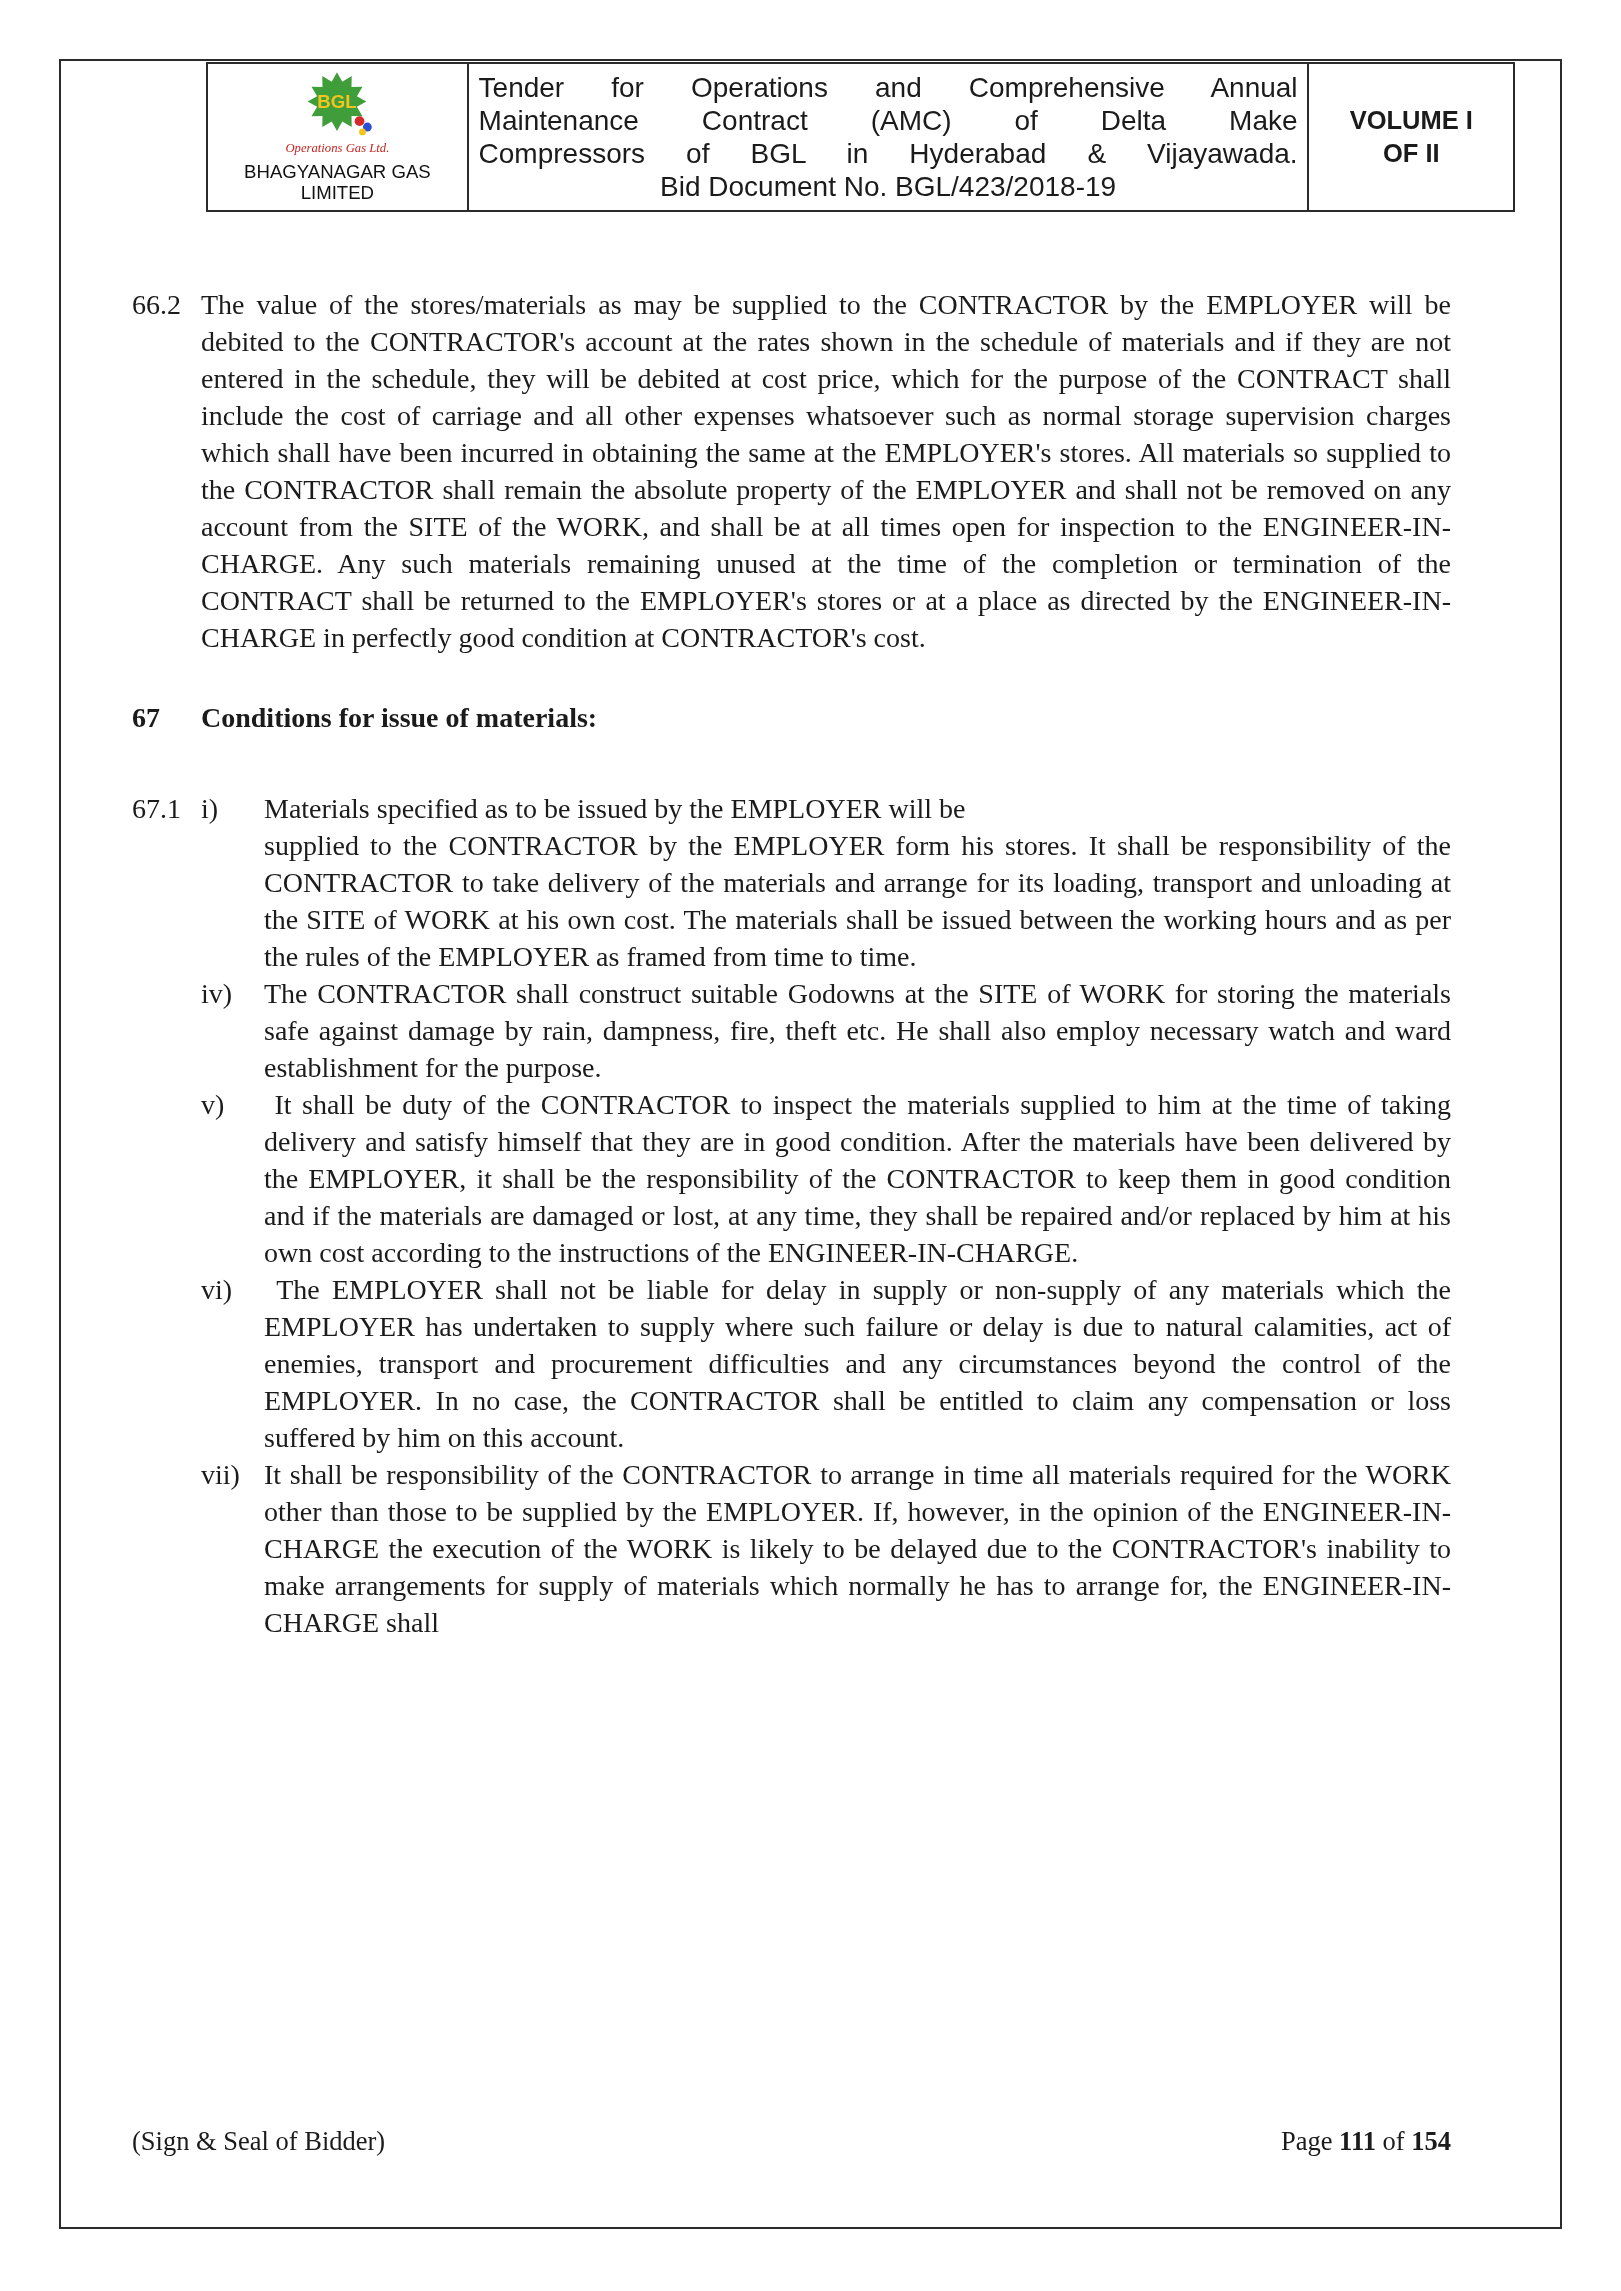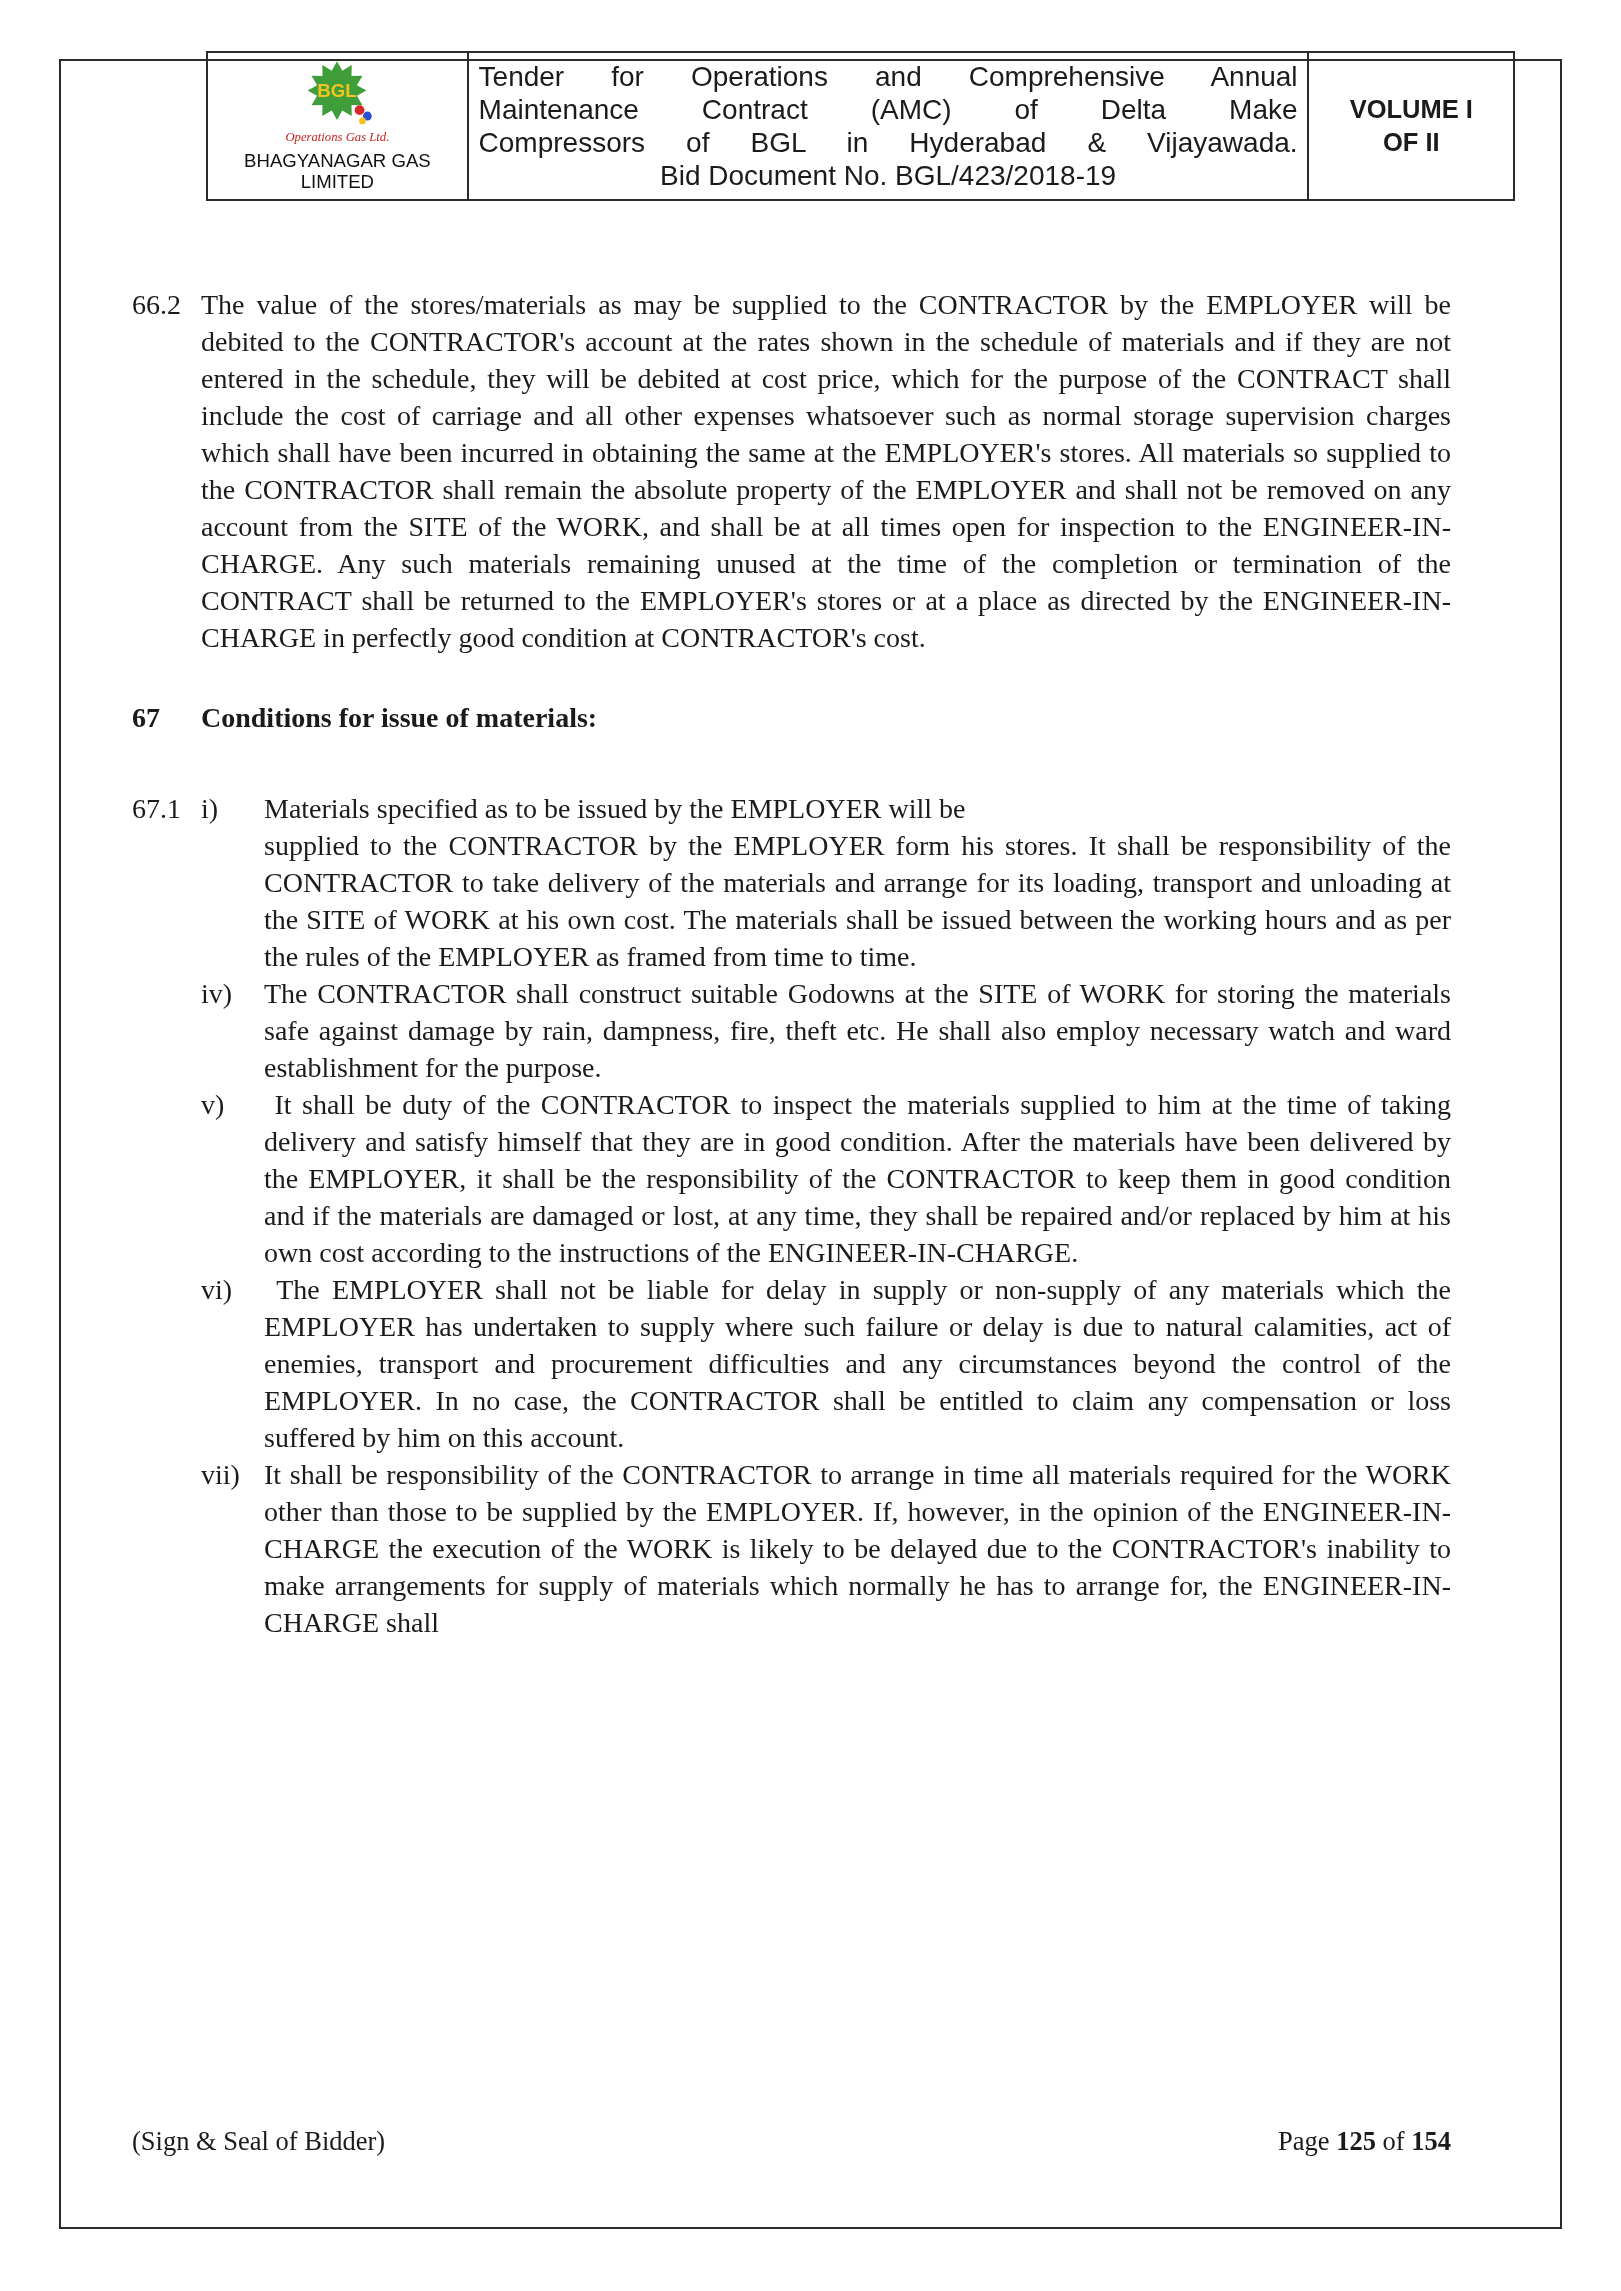--- a/index.html
+++ b/index.html
@@ -6,21 +6,21 @@
   .page {
     position:relative; width:1621px; height:2292px; background:#ffffff;
     font-family:"Liberation Serif", serif; color:#1b1b1b; overflow:hidden;
   }
   .frame {
     position:absolute; left:59px; top:59px; right:59px; bottom:63px;
     border:2px solid #2b2b2b;
   }
   
   table.header-table {
-    position:absolute; left:206px; top:51px; width:1266px;
+    position:absolute; left:206px; top:62px; width:1266px;
     border-collapse:collapse; table-layout:fixed;
   }
   table.header-table td { border:2px solid #2b2b2b; vertical-align:middle; }
   td.logo-cell { width:251px; text-align:center; padding:5.9px 3.9px; }
   td.title-cell { width:819px; padding:5.9px 9.8px;
     font-family:"Liberation Sans", sans-serif; font-size:28px; line-height:33px; }
   td.volume-cell { width:196px; text-align:center; padding:3.9px;
     font-family:"Liberation Sans", sans-serif; font-size:25.5px; line-height:33px;font-weight:bold; }
   .title-main { text-align:justify; text-align-last:justify; white-space:pre-wrap; }
   .title-doc  { text-align:center; }
@@ -132,20 +132,20 @@
         </div>
 
       </div>
     </div>
   </div>
 
   <div class="footer">
     <div>(Sign &amp; Seal of Bidder)</div>
     <div>
       <span>Page</span>
-      <span class="bold">125</span>
+      <span class="bold">111</span>
       <span>of</span>
       <span class="bold">154</span>
     </div>
   </div>
 
 </div>
 
 
 </body></html>

